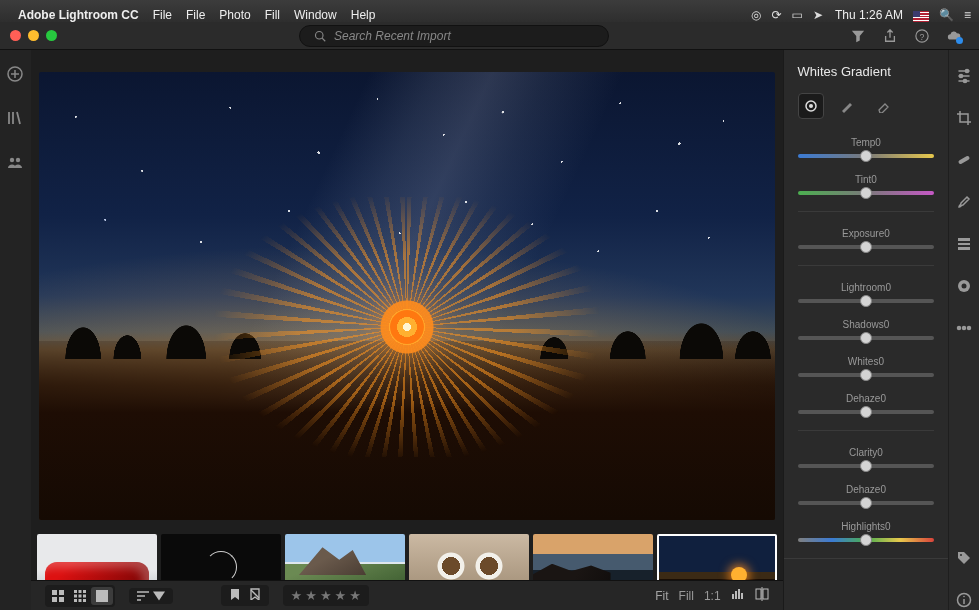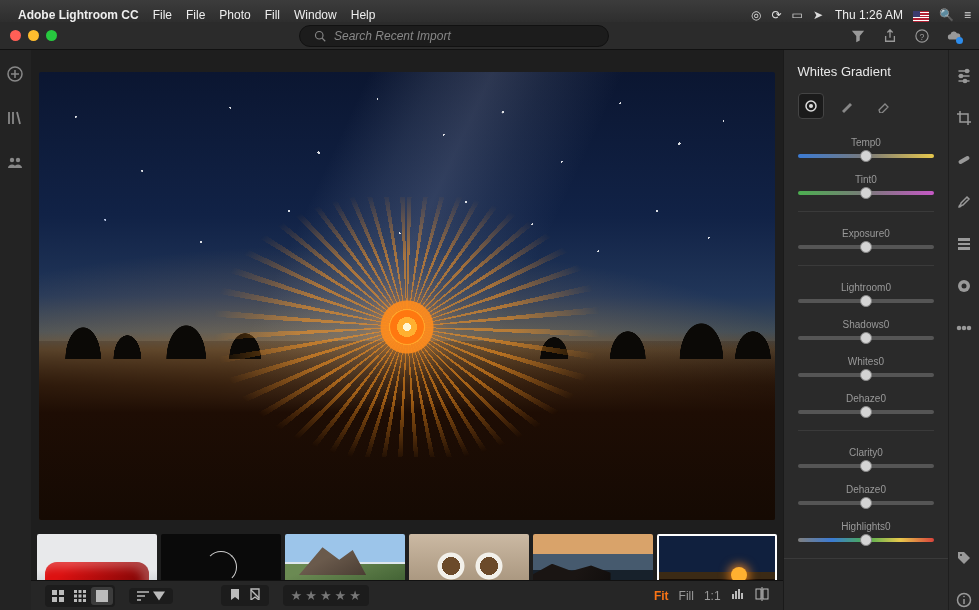--- a/index.html
+++ b/index.html
@@ -140,21 +140,21 @@
 .footer .view-modes svg { width:12px; height:12px; fill:#bbb;}
 .footer .sort { display:flex; align-items:center; gap:4px; background:#1c1c1c; border-radius:4px; padding:3px 8px;}
 .footer .sort svg { width:12px; height:10px; fill:#bbb;}
 .footer .flags { display:flex; gap:8px; background:#1c1c1c; border-radius:4px; padding:3px 8px;}
 .footer .flags svg { width:12px; height:12px; fill:#bbb;}
 .footer .stars { display:flex; gap:3px; background:#1c1c1c; border-radius:4px; padding:3px 8px;}
 .footer .stars span { color:#777; font-size:13px;}
 .footer .spacer { flex:1; }
 .footer .zoom-ctrl { display:flex; align-items:center; gap:10px; }
 .footer .zoom-ctrl span { cursor:pointer; }
-.footer .zoom-ctrl span.active { color:#f97316; font-weight:700; }
+.footer .zoom-ctrl span.active { color:#a3a3a3; font-weight:400; }
 .footer .icon-btn svg { width:14px; height:14px; fill:#bbb; }
 
 
 .right-panel { width: 190px; background: #2a2a2a; padding: 14px 14px 0; overflow-y: auto; border-left:1px solid #1a1a1a; }
 .right-panel::-webkit-scrollbar { width:0; }
 .rp-title { font-size: 13px; color: #e8e8e8; font-weight:500; margin-bottom: 14px; }
 .mask-tools { display:flex; gap:10px; margin-bottom: 18px; }
 .mask-btn { width:26px; height:26px; border-radius:4px; display:flex; align-items:center; justify-content:center; }
 .mask-btn.active { background:#1b1b1b; border:1px solid #444; }
 .mask-btn svg { width:14px; height:14px; fill:#ccc; }

